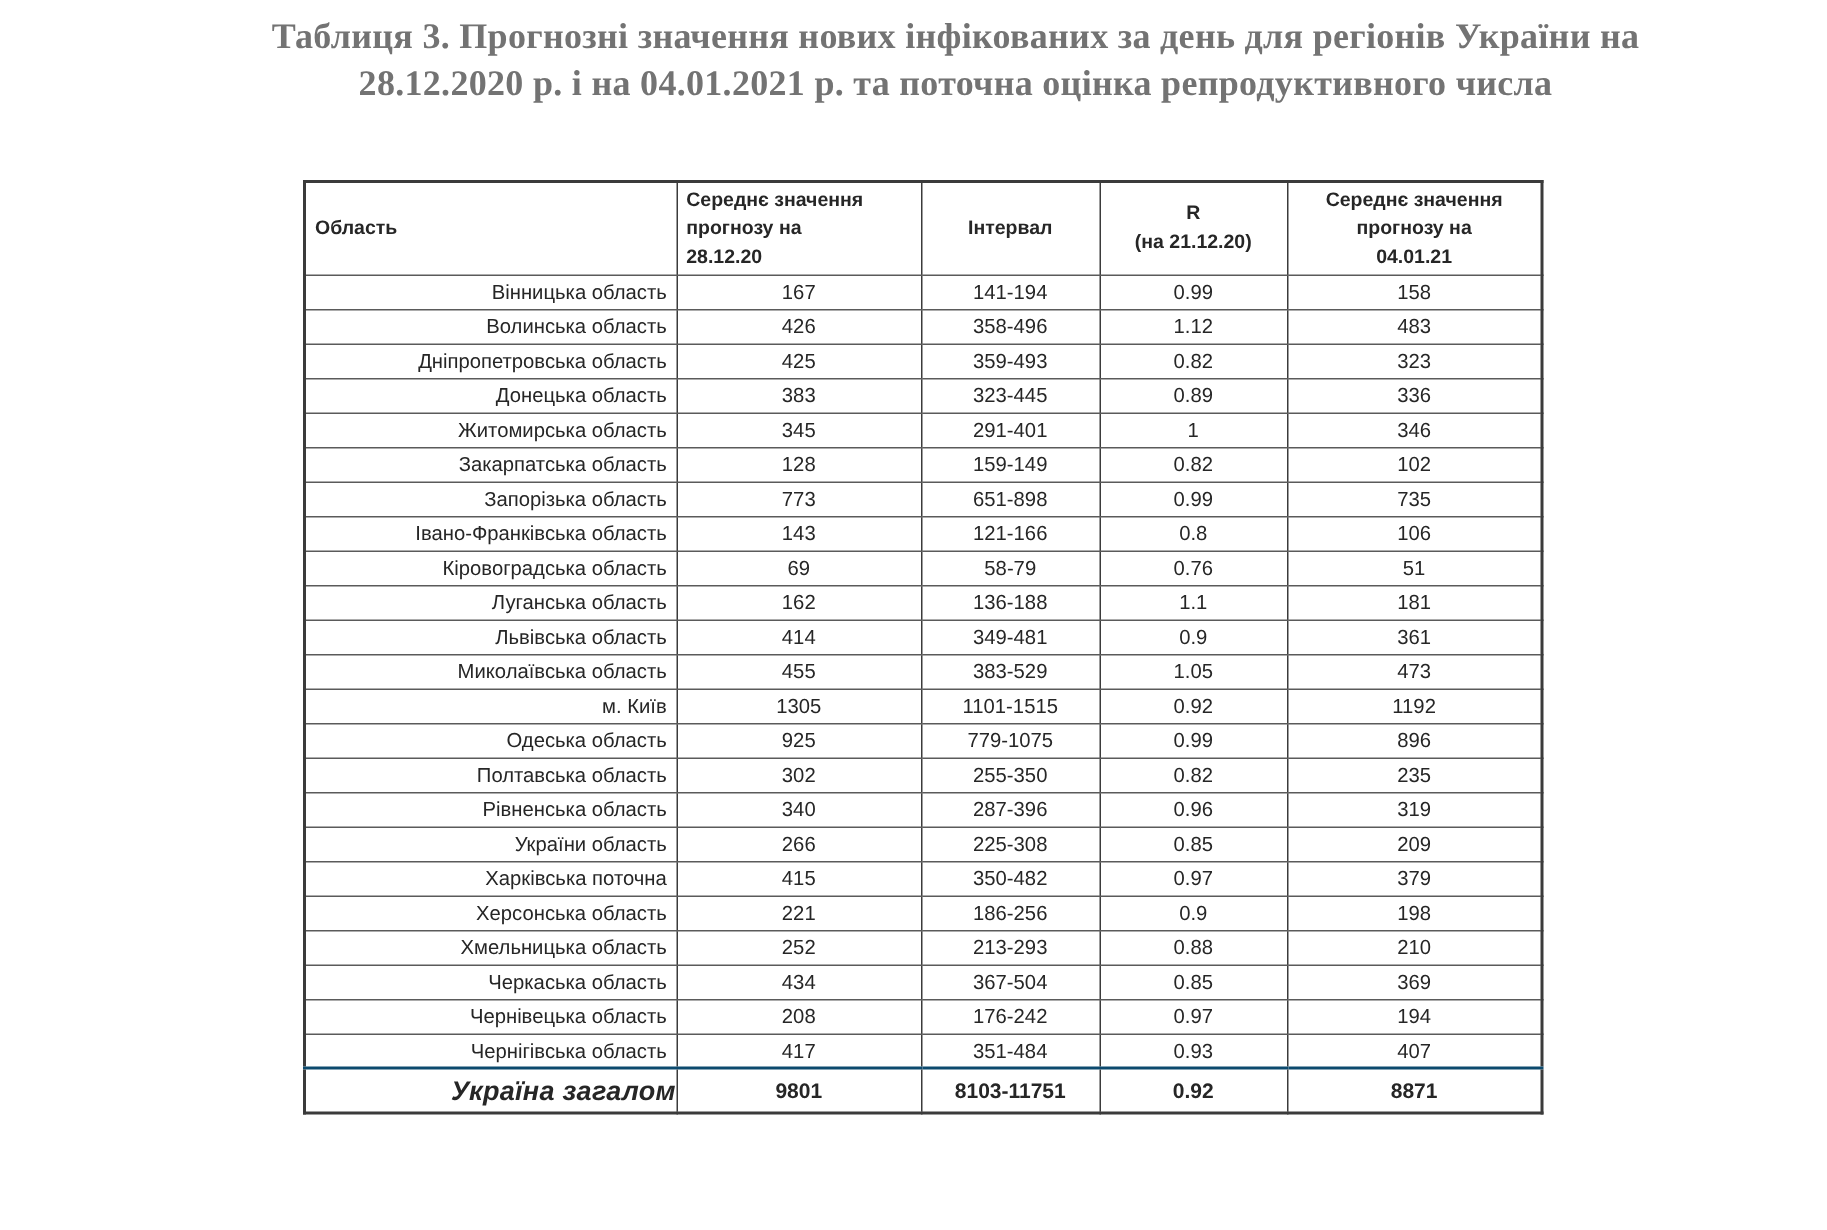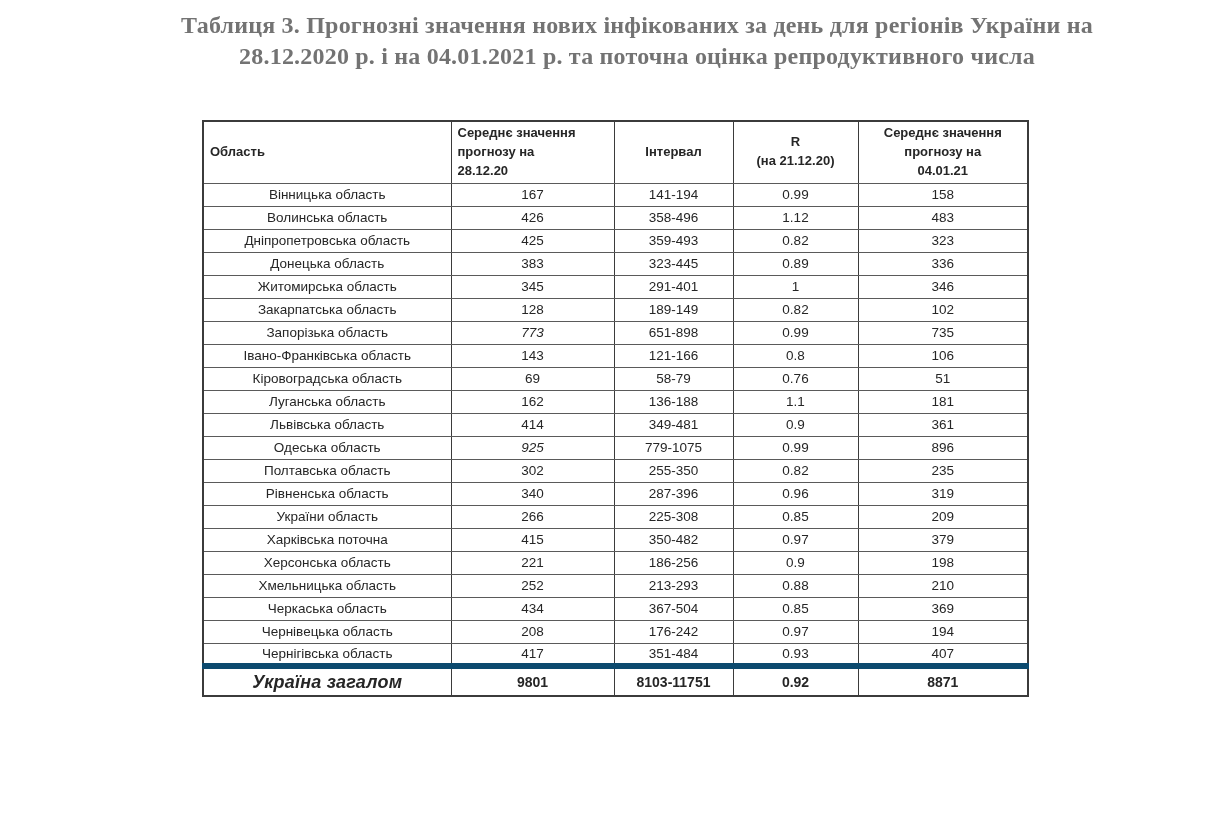--- a/index.html
+++ b/index.html
@@ -57,28 +57,28 @@
     border-bottom: 1px solid #3b3b3b;
   }
   thead th.left { text-align: left; }
   thead th.center { text-align: center; }
   tbody td {
     height: 23px;
     font-size: 13.5px;
     padding: 1px 6px;
     vertical-align: middle;
   }
-  td.cell-region { text-align: center; }
+  td.cell-region { text-align: right; }
   td.cell-num { text-align: center; }
-  td.red { color: var(--red-color, #c13c38); font-style: italic; }
+  td.red { color: var(--red-color, #c13c38); }
   tr.total-row td {
     height: 30px;
     font-weight: bold;
     font-size: 14px;
-    border-top: 6px solid #0c4a6e;
+    border-top: 2px solid #0c4a6e;
   }
   tr.total-row td.total-region {
     font-style: italic;
     font-size: 18px;
     letter-spacing: 0.2px;
   }
 </style>
 </head>
 <body>
 
@@ -143,21 +143,21 @@
         <tr>
           <td class="cell-region">Житомирська область</td>
           <td class="cell-num">345</td>
           <td class="cell-num">291-401</td>
           <td class="cell-num">1</td>
           <td class="cell-num">346</td>
         </tr>
         <tr>
           <td class="cell-region">Закарпатська область</td>
           <td class="cell-num">128</td>
-          <td class="cell-num">189-149</td>
+          <td class="cell-num">159-149</td>
           <td class="cell-num">0.82</td>
           <td class="cell-num">102</td>
         </tr>
         <tr>
           <td class="cell-region">Запорізька область</td>
           <td class="cell-num red">773</td>
           <td class="cell-num">651-898</td>
           <td class="cell-num">0.99</td>
           <td class="cell-num">735</td>
         </tr>
@@ -181,20 +181,34 @@
           <td class="cell-num">136-188</td>
           <td class="cell-num">1.1</td>
           <td class="cell-num">181</td>
         </tr>
         <tr>
           <td class="cell-region">Львівська область</td>
           <td class="cell-num">414</td>
           <td class="cell-num">349-481</td>
           <td class="cell-num">0.9</td>
           <td class="cell-num">361</td>
+        </tr>
+        <tr>
+          <td class="cell-region">Миколаївська область</td>
+          <td class="cell-num">455</td>
+          <td class="cell-num">383-529</td>
+          <td class="cell-num">1.05</td>
+          <td class="cell-num">473</td>
+        </tr>
+        <tr>
+          <td class="cell-region">м. Київ</td>
+          <td class="cell-num red">1305</td>
+          <td class="cell-num">1101-1515</td>
+          <td class="cell-num">0.92</td>
+          <td class="cell-num">1192</td>
         </tr>
         <tr>
           <td class="cell-region">Одеська область</td>
           <td class="cell-num red">925</td>
           <td class="cell-num">779-1075</td>
           <td class="cell-num">0.99</td>
           <td class="cell-num">896</td>
         </tr>
         <tr>
           <td class="cell-region">Полтавська область</td>

